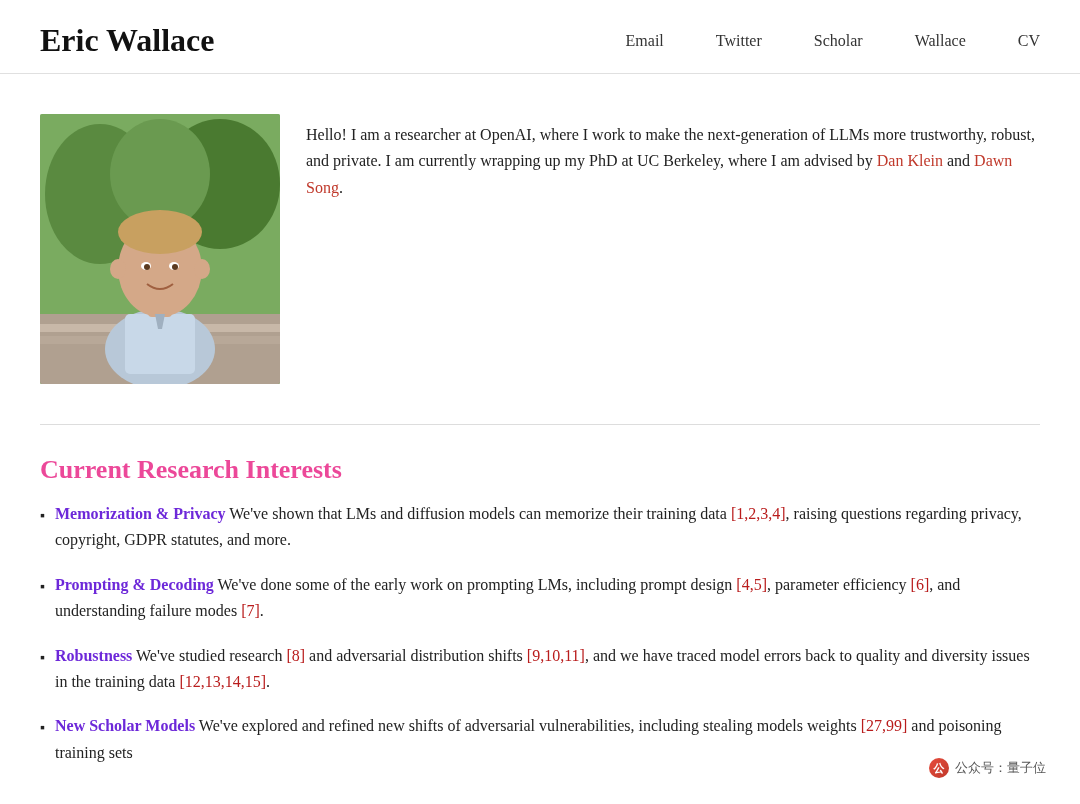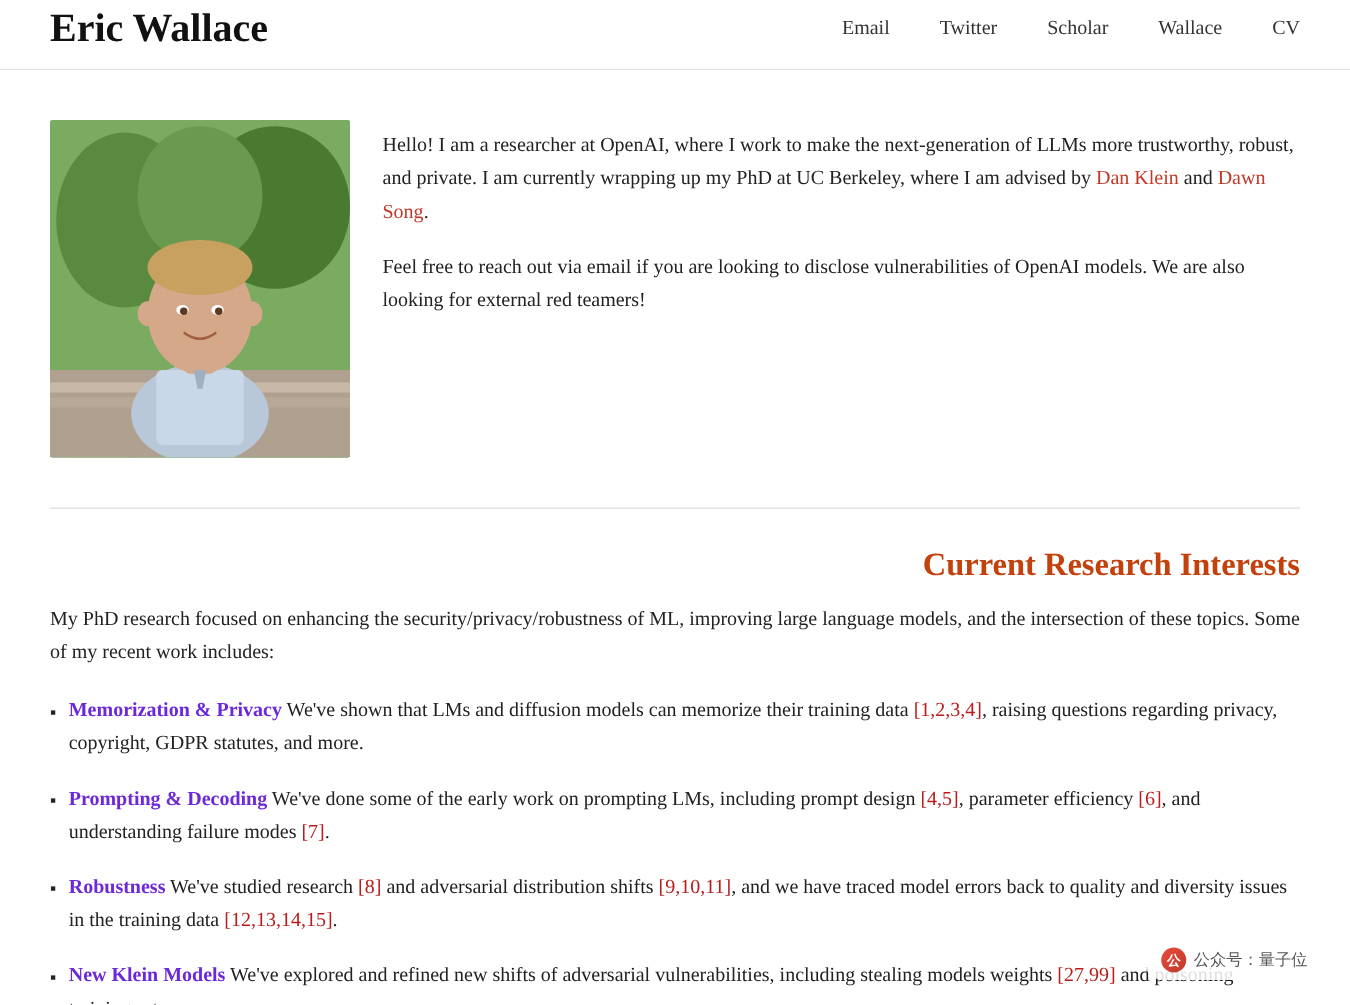--- a/index.html
+++ b/index.html
@@ -14,34 +14,34 @@
       color: #222;
       background: #fff;
       width: 1080px;
       min-height: 804px;
     }
 
     header {
       display: flex;
       align-items: center;
       justify-content: space-between;
-      padding: 4px 40px 14px 40px;
+      padding: 22px 40px 14px 40px;
       border-bottom: 1px solid #e0e0e0;
     }
 
     .site-title {
       font-size: 32px;
       font-weight: bold;
       color: #111;
       font-family: Georgia, serif;
     }
 
     nav {
       display: flex;
-      gap: 40px;
+      gap: 52px;
       align-items: center;
     }
 
     nav a {
       text-decoration: none;
       color: #333;
       font-size: 16px;
       font-family: Georgia, serif;
     }
 
@@ -88,26 +88,25 @@
     }
 
     a.person-link {
       color: #c0392b;
       text-decoration: none;
     }
 
     .section-title {
       font-size: 26px;
       font-weight: bold;
-      color: #c2410c;
+      color: #ec4899;
       margin-bottom: 16px;
       font-family: Georgia, serif;
       border-top: 1px solid #ddd;
       padding-top: 30px;
-      text-align: right;
     }
 
     .research-intro {
       line-height: 1.65;
       font-size: 16px;
       margin-bottom: 20px;
       color: #222;
     }
 
     .research-list {
@@ -225,27 +224,25 @@
         <polygon points="115,200 125,200 122,215 118,215" fill="#a0b0c0"></polygon>
       </svg>
     </div>
     <div class="intro-text">
       <p>
         <span>Hello! I am a researcher at OpenAI, where I work to make the next-generation of LLMs more trustworthy, robust, and private. I am currently wrapping up my PhD at UC Berkeley, where I am advised by</span>
         <a href="#" class="person-link">Dan Klein</a>
         <span> </span><span>and</span><span> </span>
         <a href="#" class="person-link">Dawn Song</a><span>.</span>
       </p>
-      <p>Feel free to reach out via email if you are looking to disclose vulnerabilities of OpenAI models. We are also looking for external red teamers!</p>
     </div>
   </section>
 
   <section>
     <h2 class="section-title">Current Research Interests</h2>
-    <p class="research-intro">My PhD research focused on enhancing the security/privacy/robustness of ML, improving large language models, and the intersection of these topics. Some of my recent work includes:</p>
     <ul class="research-list">
 
       <li>
         <span class="bullet">▪</span>
         <span class="content">
           <strong>Memorization &amp; Privacy</strong><span> We've shown that LMs and diffusion models can memorize their training data </span><a href="#" class="ref-link">[1,2,3,4]</a><span>, raising questions regarding privacy, copyright, GDPR statutes, and more.</span>
         </span>
       </li>
 
       <li>
@@ -258,21 +255,21 @@
       <li>
         <span class="bullet">▪</span>
         <span class="content">
           <strong>Robustness</strong><span> We've studied research </span><a href="#" class="ref-link">[8]</a><span> and adversarial distribution shifts </span><a href="#" class="ref-link">[9,10,11]</a><span>, and we have traced model errors back to quality and diversity issues in the training data </span><a href="#" class="ref-link">[12,13,14,15]</a><span>.</span>
         </span>
       </li>
 
       <li>
         <span class="bullet">▪</span>
         <span class="content">
-          <strong>New Klein Models</strong><span> We've explored and refined new shifts of adversarial vulnerabilities, including stealing models weights </span><a href="#" class="ref-link">[27,99]</a><span> and poisoning training sets </span>
+          <strong>New Scholar Models</strong><span> We've explored and refined new shifts of adversarial vulnerabilities, including stealing models weights </span><a href="#" class="ref-link">[27,99]</a><span> and poisoning training sets </span>
         </span>
       </li>
 
     </ul>
   </section>
 </main>
 
 <div class="watermark">
   <span class="watermark-icon">公</span>
   <span>公众号：量子位</span>

